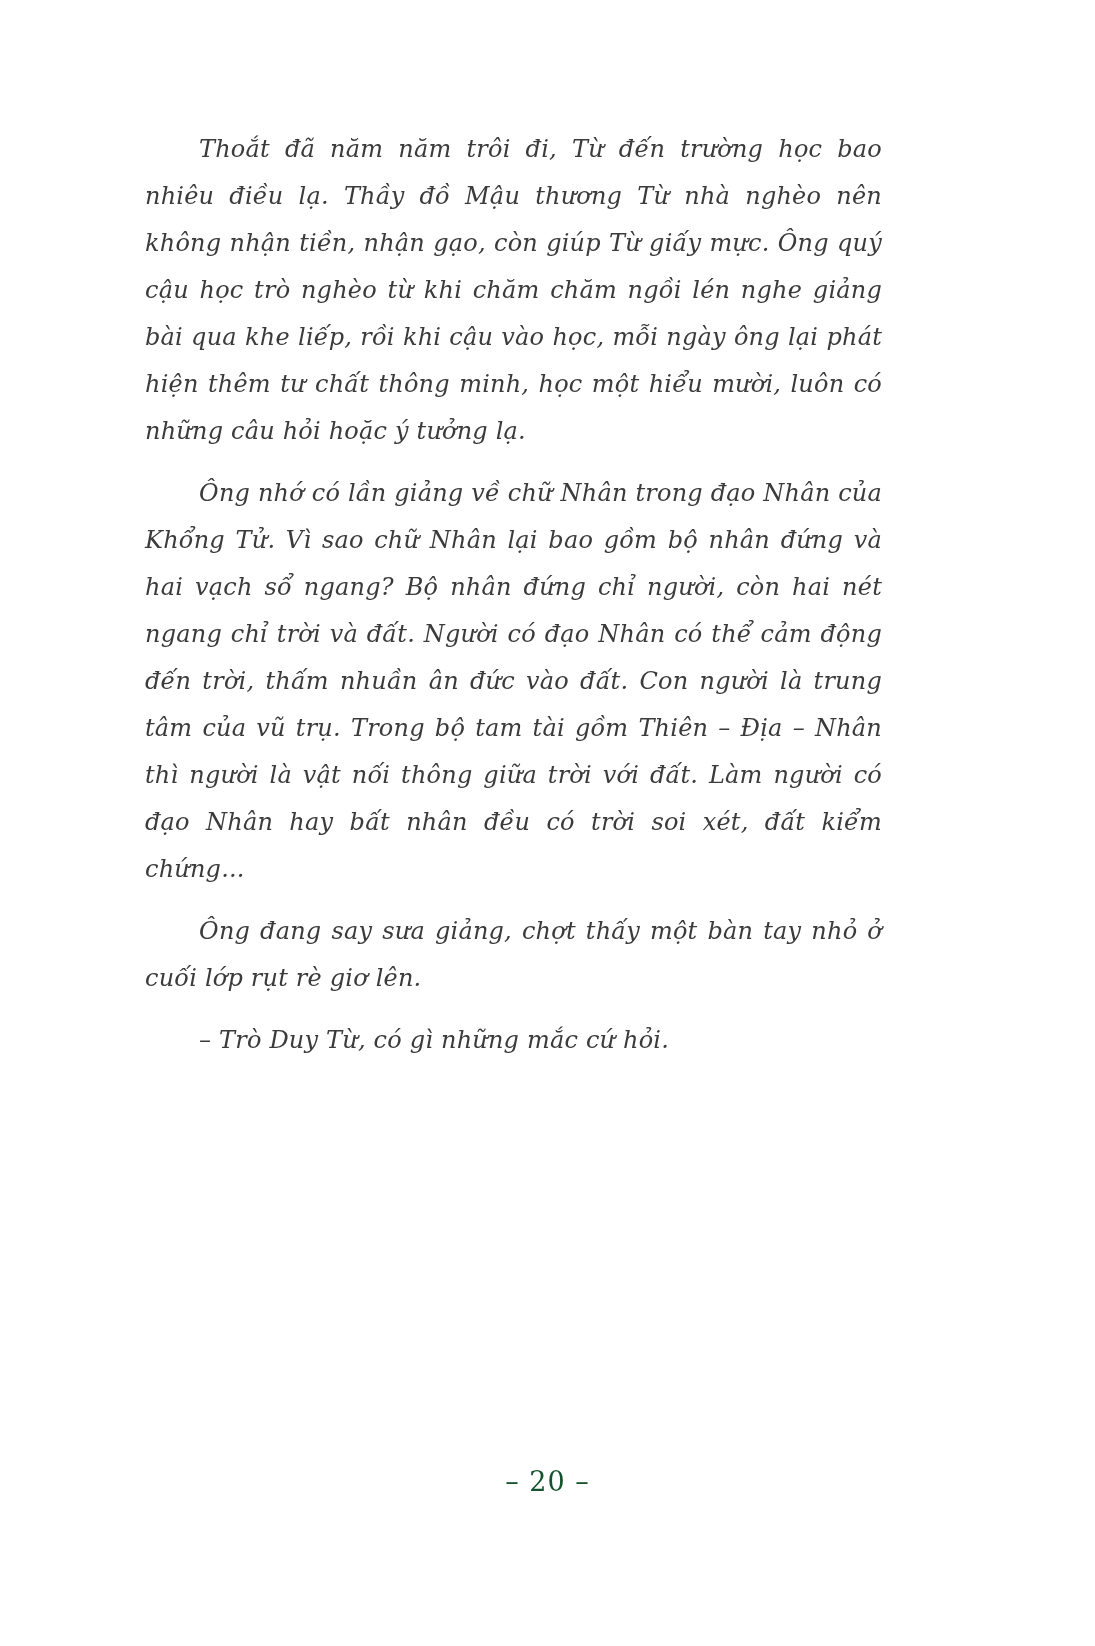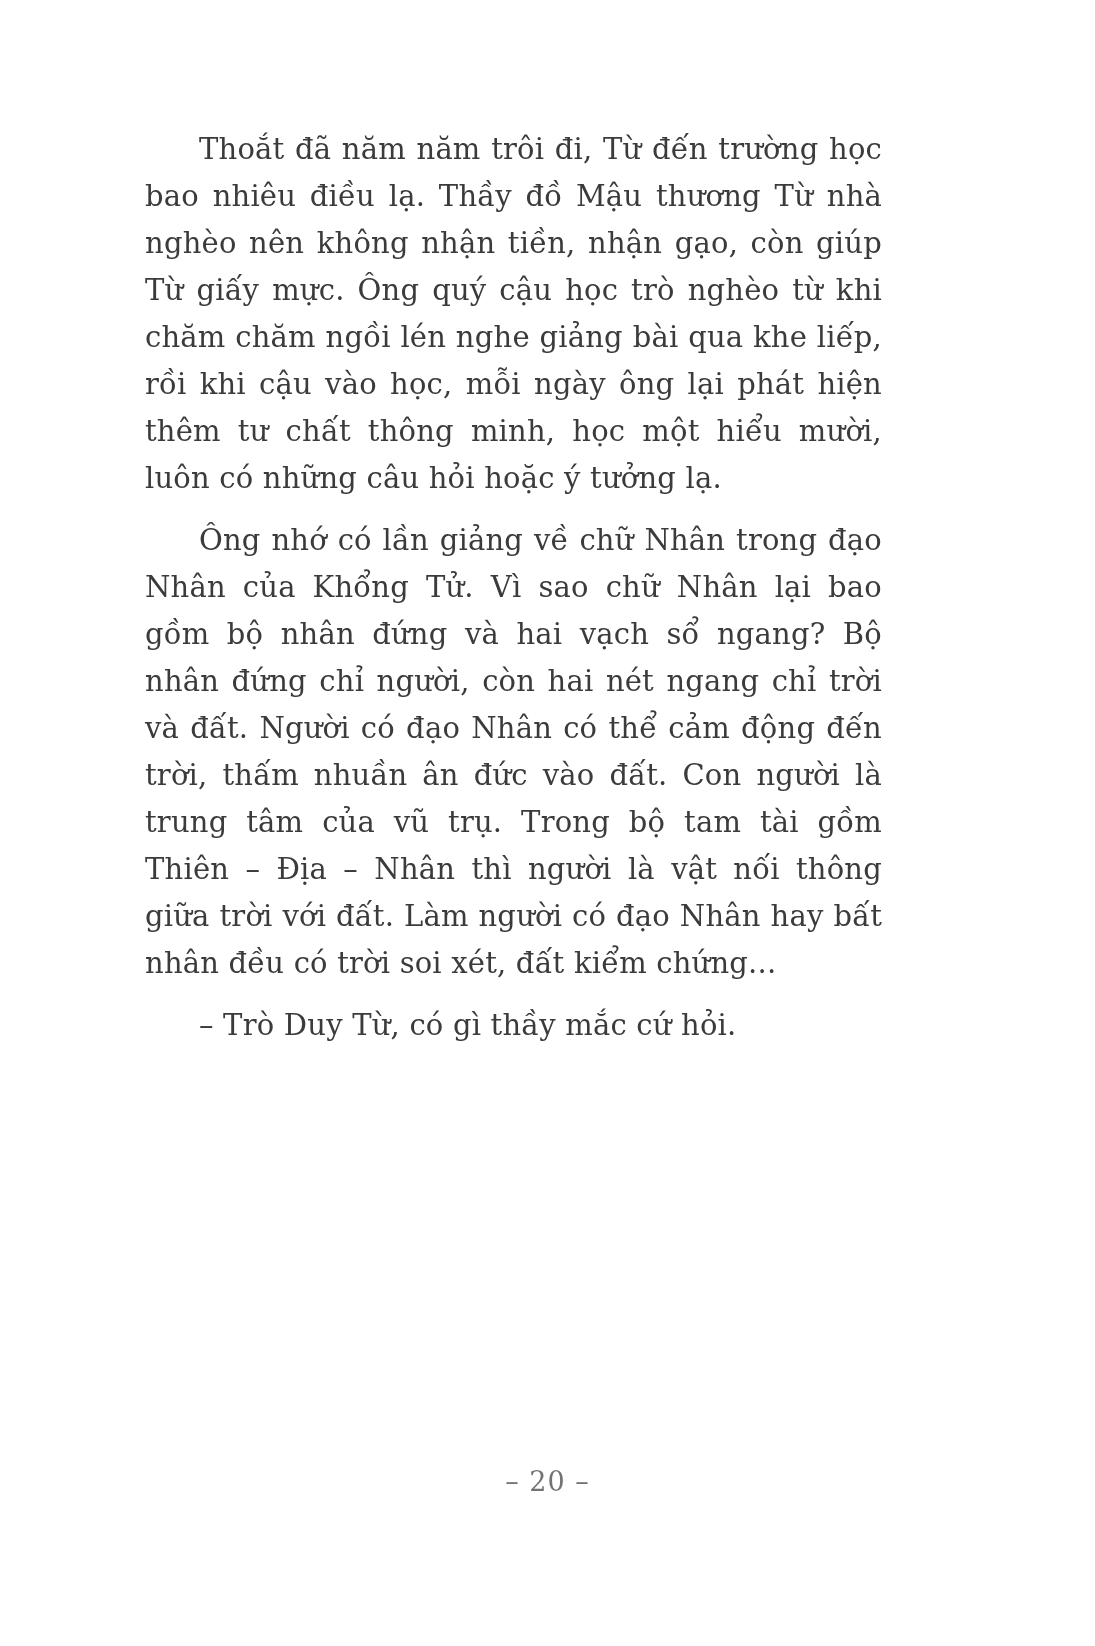--- a/index.html
+++ b/index.html
@@ -16,40 +16,42 @@
     overflow: hidden;
   }
   .page {
     position: absolute;
     top: 126px;
     left: 145px;
     width: 737px;
   }
   .page p {
     margin: 0 0 15px 0;
-    font-size: 29px;
+    font-size: 24px;
     line-height: 47px;
     text-align: justify;
     text-indent: 54px;
     font-weight: 500;
     letter-spacing: 0.2px;
+    font-style: italic;
   }
   .page-number {
     position: absolute;
     top: 1466px;
     left: 0;
     width: 100%;
     text-align: center;
     font-size: 27px;
-    color: #737373;
+    color: #14532d;
     letter-spacing: 1px;
   }
 </style>
 </head>
 <body>
 
 <div class="page">
   <p>Thoắt đã năm năm trôi đi, Từ đến trường học bao nhiêu điều lạ. Thầy đồ Mậu thương Từ nhà nghèo nên không nhận tiền, nhận gạo, còn giúp Từ giấy mực. Ông quý cậu học trò nghèo từ khi chăm chăm ngồi lén nghe giảng bài qua khe liếp, rồi khi cậu vào học, mỗi ngày ông lại phát hiện thêm tư chất thông minh, học một hiểu mười, luôn có những câu hỏi hoặc ý tưởng lạ.</p>
   <p>Ông nhớ có lần giảng về chữ Nhân trong đạo Nhân của Khổng Tử. Vì sao chữ Nhân lại bao gồm bộ nhân đứng và hai vạch sổ ngang? Bộ nhân đứng chỉ người, còn hai nét ngang chỉ trời và đất. Người có đạo Nhân có thể cảm động đến trời, thấm nhuần ân đức vào đất. Con người là trung tâm của vũ trụ. Trong bộ tam tài gồm Thiên – Địa – Nhân thì người là vật nối thông giữa trời với đất. Làm người có đạo Nhân hay bất nhân đều có trời soi xét, đất kiểm chứng...</p>
-  <p>– Trò Duy Từ, có gì thầy mắc cứ hỏi.</p>
+  <p>Ông đang say sưa giảng, chợt thấy một bàn tay nhỏ ở cuối lớp rụt rè giơ lên.</p>
+  <p>– Trò Duy Từ, có gì những mắc cứ hỏi.</p>
 </div>
 
 <div class="page-number">– 20 –</div>
 
 </body></html>

